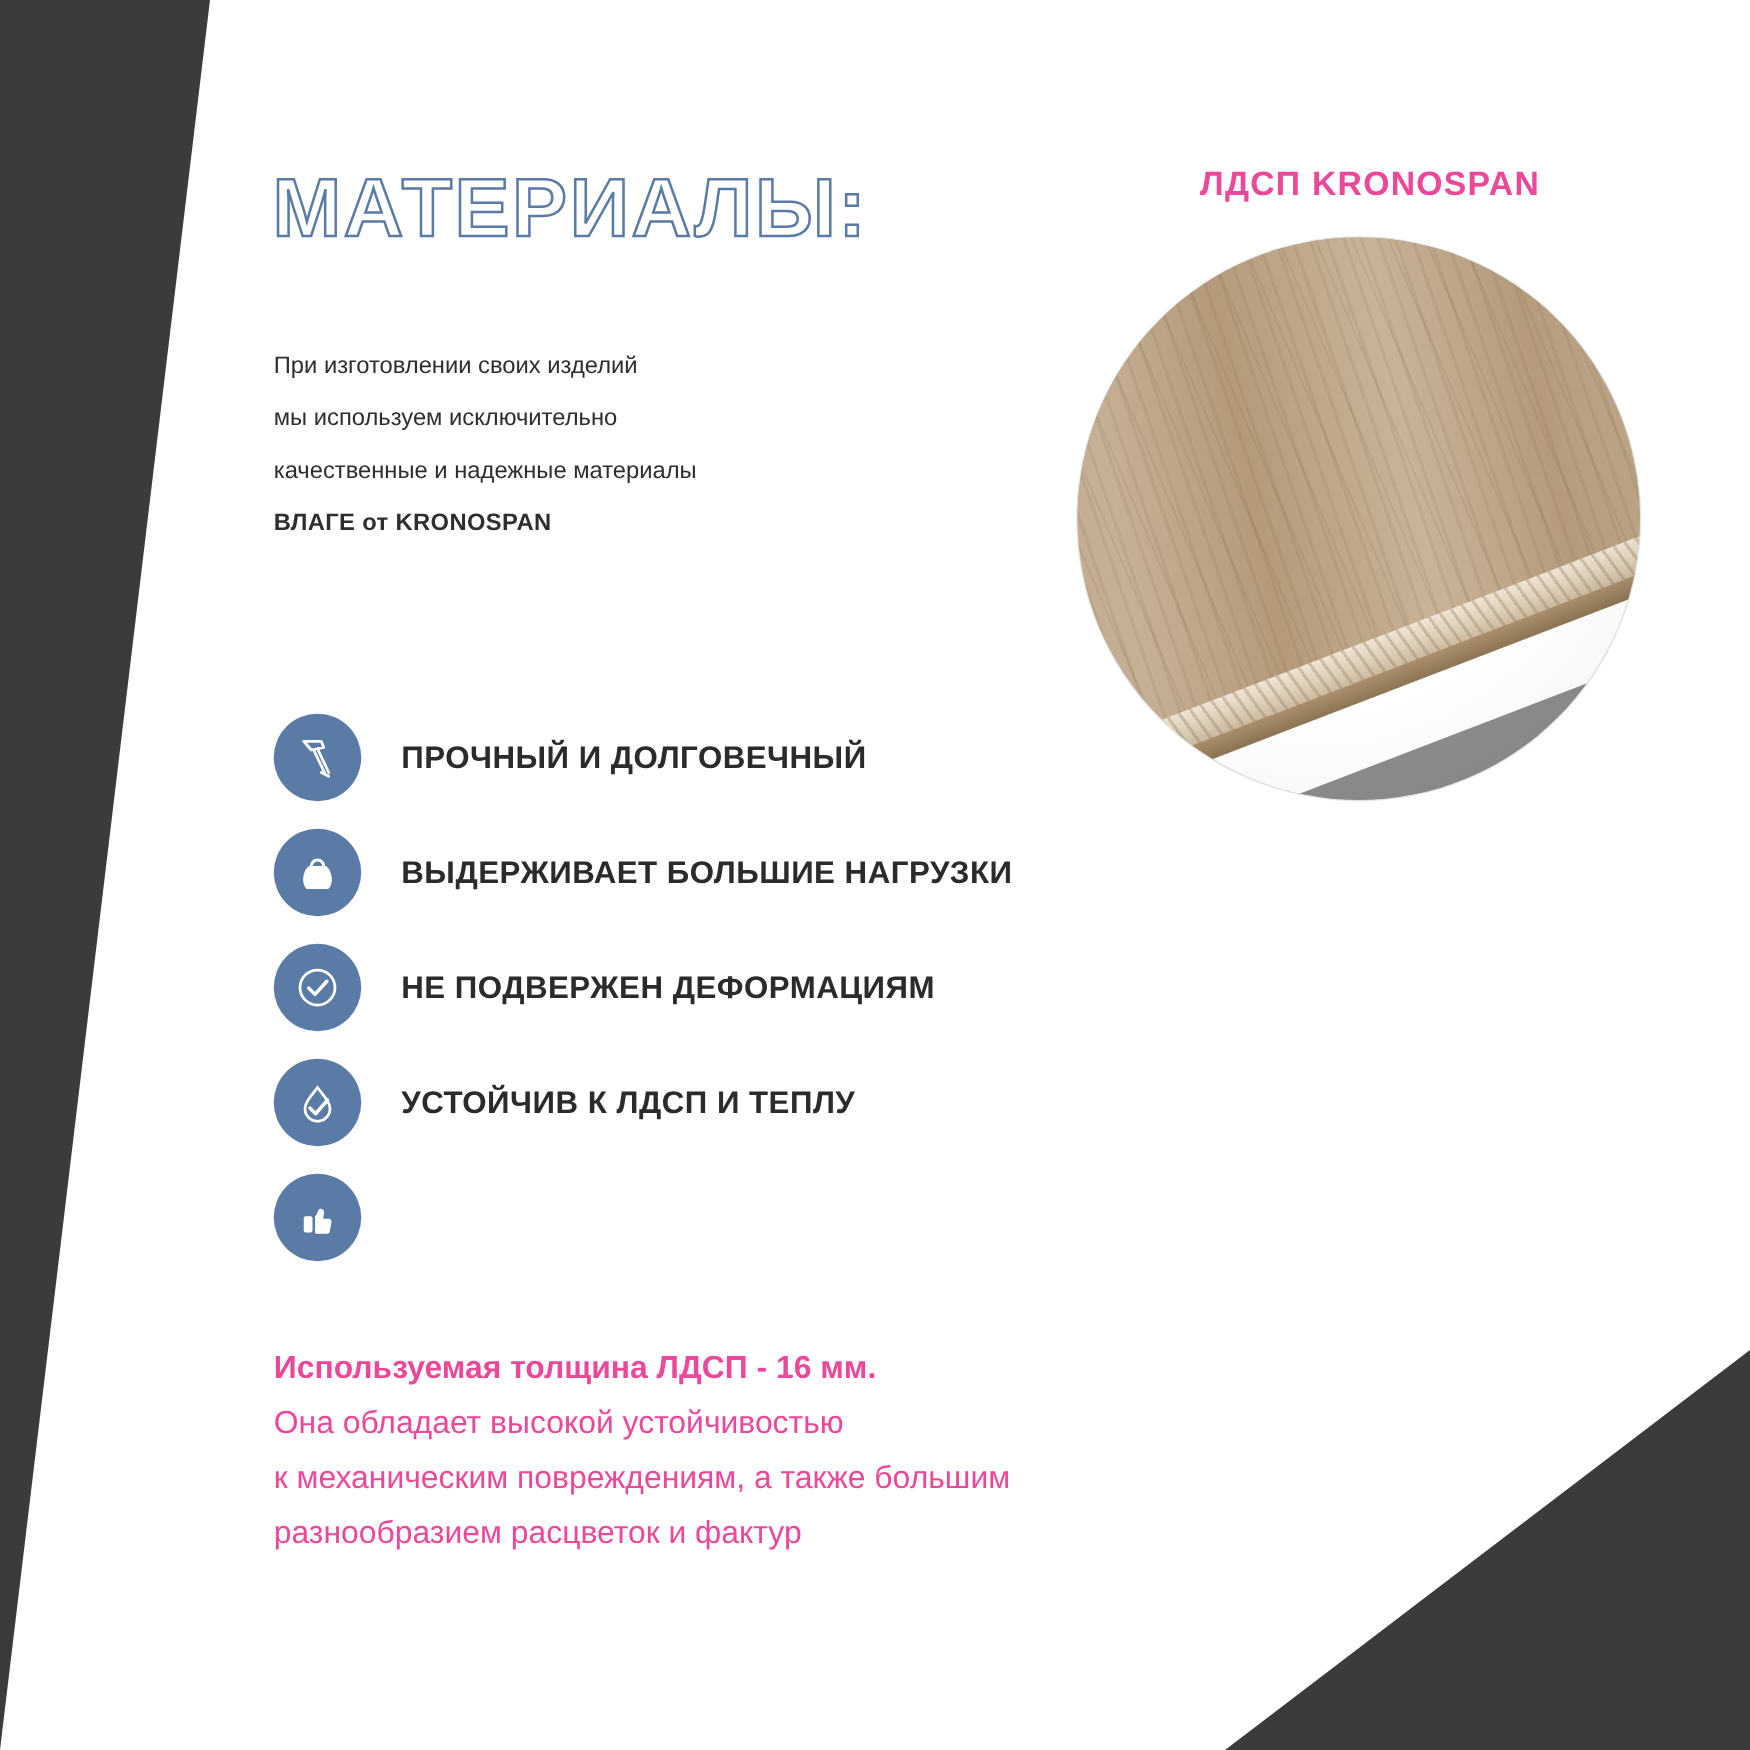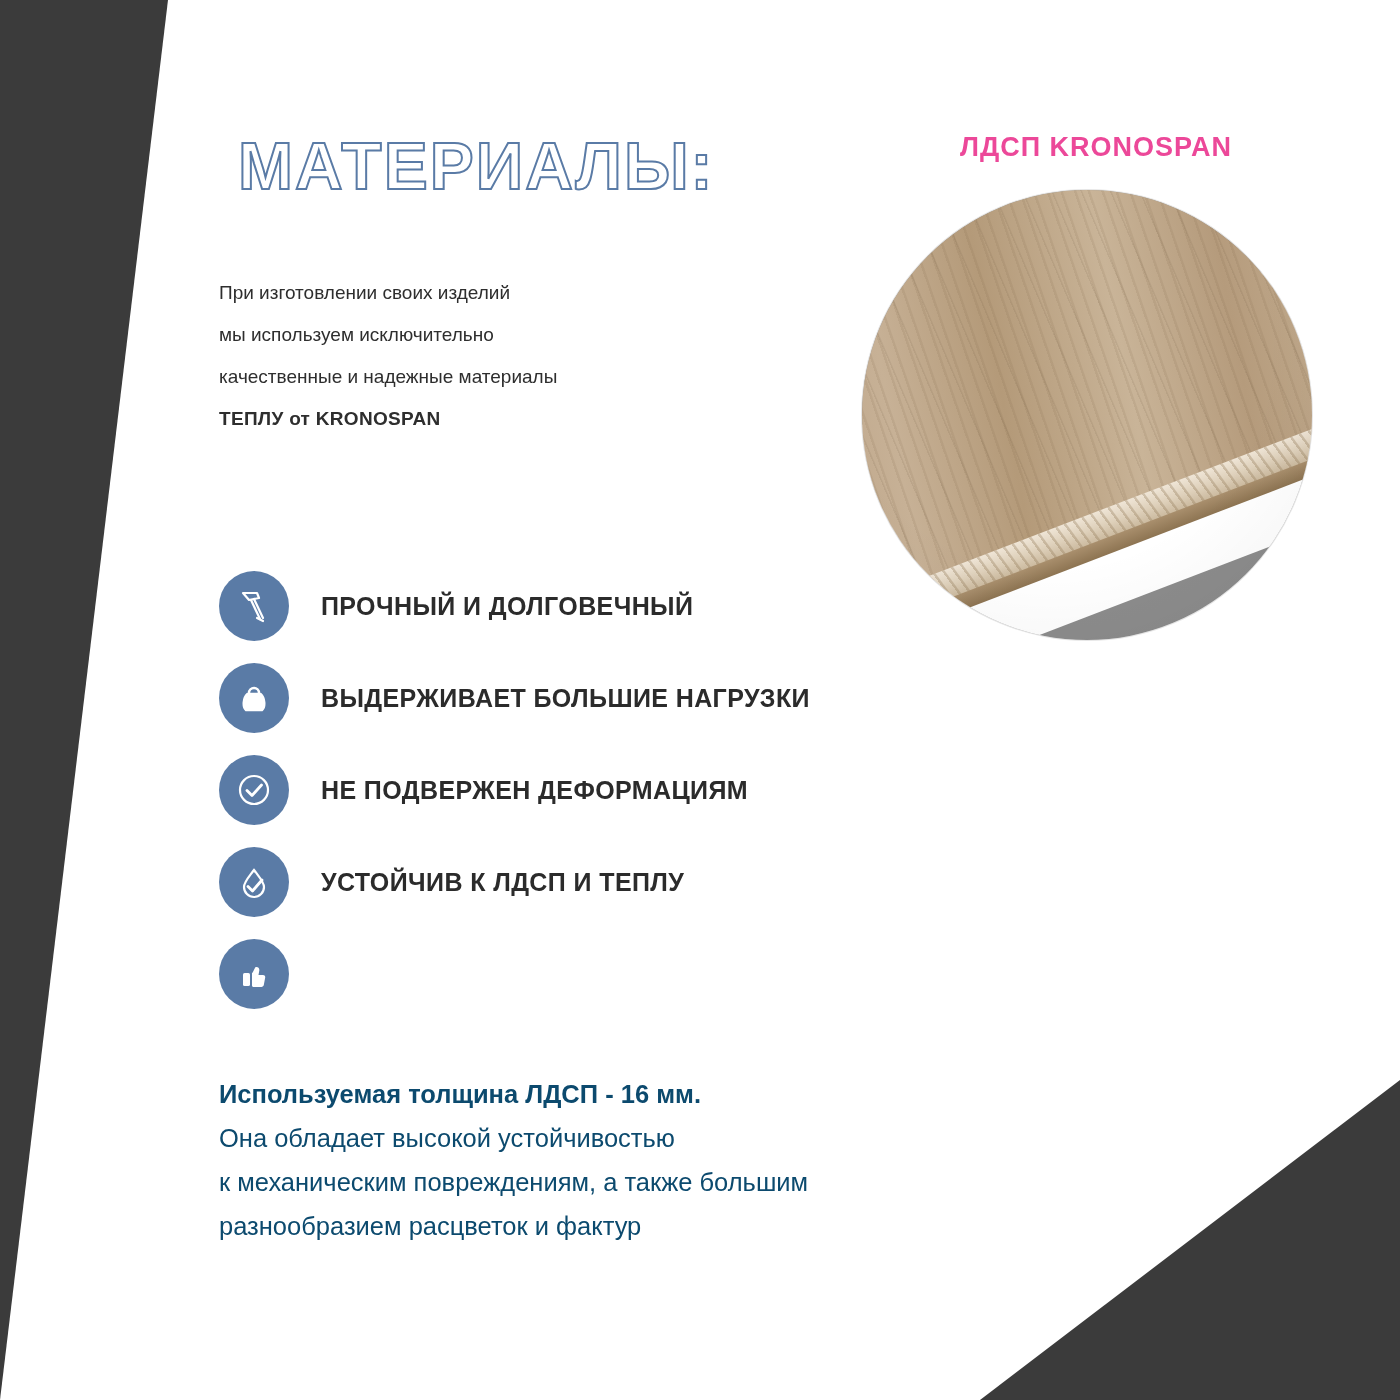--- a/index.html
+++ b/index.html
@@ -45,21 +45,20 @@
     left: 218px;
     top: 128px;
     font-size: 66px;
     letter-spacing: 2px;
     font-weight: 700;
     color: transparent;
     -webkit-text-stroke: 2px #5a7ba6;
     text-stroke: 2px #5a7ba6;
     font-family: "Liberation Sans", sans-serif;
     white-space: nowrap;
-    margin-left: 20px;
   }
 
   
   .intro {
     position: absolute;
     left: 219px;
     top: 272px;
     width: 620px;
     font-size: 19px;
     line-height: 42px;
@@ -105,21 +104,21 @@
   }
 
   
   .note {
     position: absolute;
     left: 219px;
     top: 1072px;
     width: 880px;
     font-size: 25.5px;
     line-height: 44px;
-    color: #0c4a6e;
+    color: #ec4899;
   }
   .note .note-title {
     font-weight: 700;
     display: block;
   }
 
   
   .photo-label {
     position: absolute;
     left: 960px;
@@ -234,21 +233,21 @@
 
   <div class="corner-left"></div>
   <div class="corner-right"></div>
 
   <div class="heading">МАТЕРИАЛЫ:</div>
 
   <div class="intro">
     <div>При изготовлении своих изделий</div>
     <div>мы используем исключительно</div>
     <div>качественные и надежные материалы</div>
-    <div class="strong">ТЕПЛУ от KRONOSPAN</div>
+    <div class="strong">ВЛАГЕ от KRONOSPAN</div>
   </div>
 
   <div class="features">
 
     <div class="feature">
       <span class="feature-icon">
         <svg width="38" height="38" viewBox="0 0 38 38" aria-hidden="true">
           <g fill="none" stroke="#ffffff" stroke-width="2.2" stroke-linecap="round" stroke-linejoin="round">
             <path d="M8 6 L22 6 L24 11 L14 13 Z"></path>
             <path d="M19 12 L28 31"></path>

